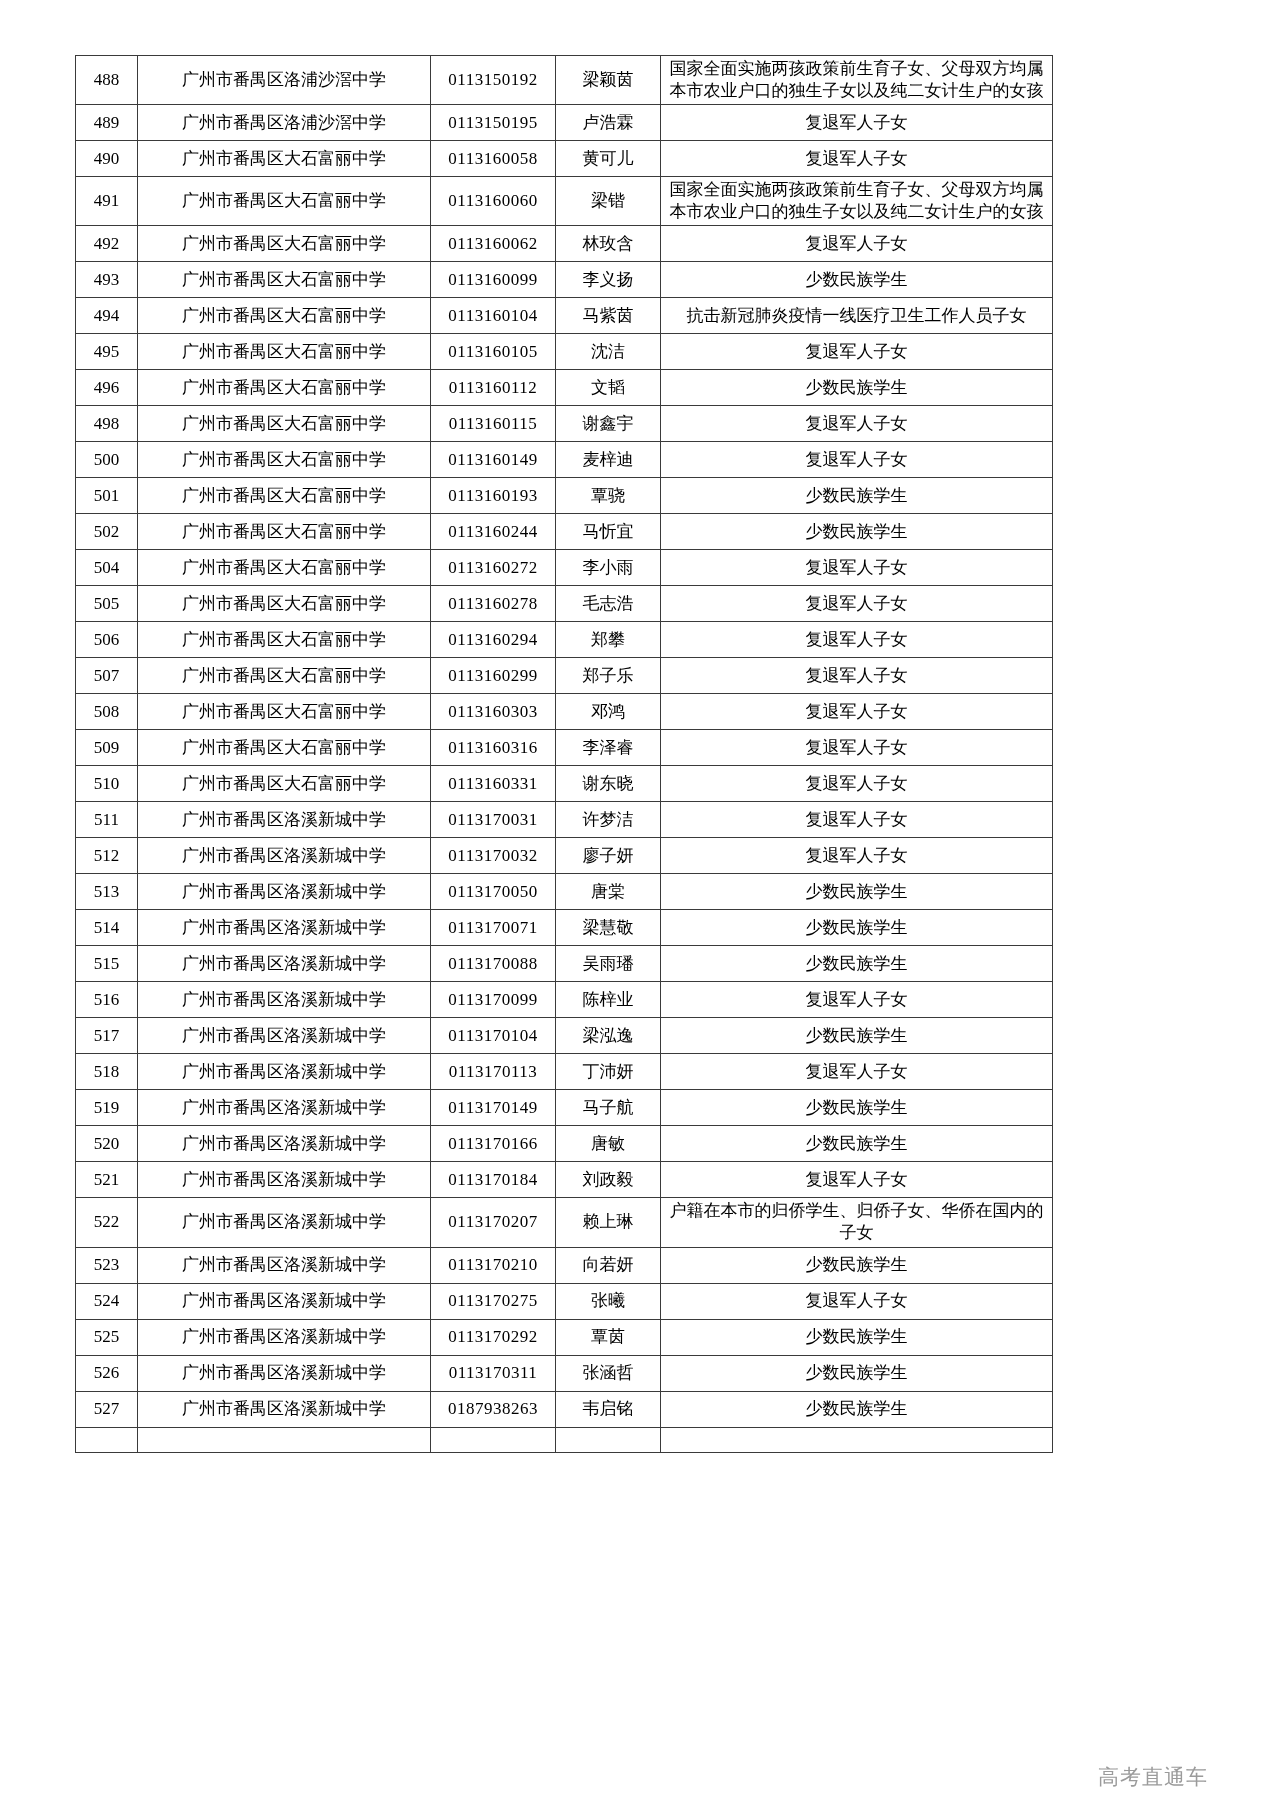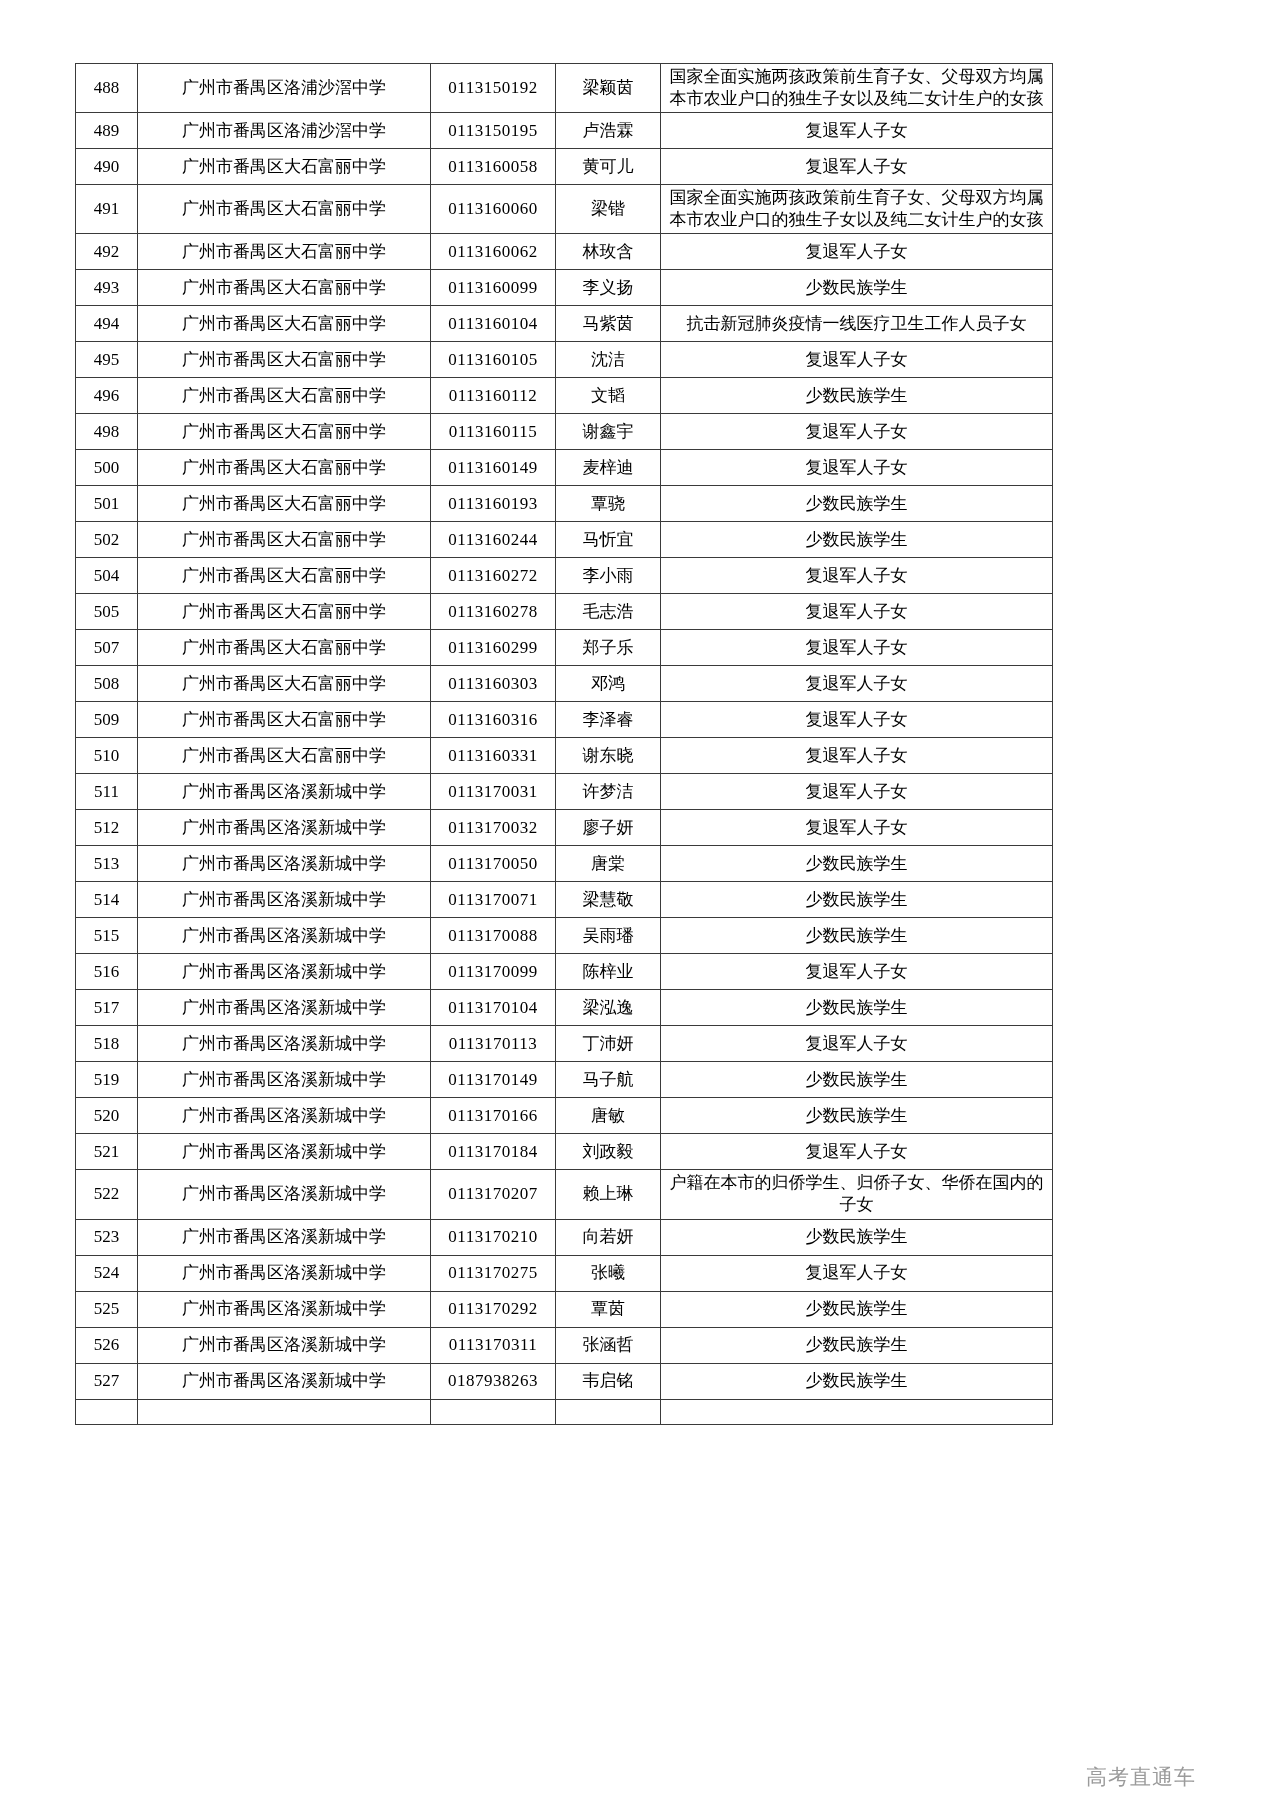--- a/index.html
+++ b/index.html
@@ -16,42 +16,41 @@
   }
   .page {
     position: absolute;
     top: 55px;
     left: 75px;
   }
   table.student-table {
     border-collapse: collapse;
     table-layout: fixed;
     width: 977px;
-    margin-top: 8px;
   }
   table.student-table td {
     border: 1px solid #3a3a3a;
     text-align: center;
     vertical-align: middle;
     font-size: 17px;
     line-height: 1.3;
     padding: 2px 5px;
     height: 31px;
     overflow: hidden;
     word-break: break-all;
   }
   td.col-no { font-size: 17px; }
   td.col-school { font-size: 17px; }
   td.col-exam_no { font-family: "Liberation Serif", serif; letter-spacing: 0.5px; }
   td.col-name { font-size: 17px; }
   td.col-category { font-size: 15.5px; line-height: 1.4; padding: 3px 8px; }
   tr.partial-row td { height: 20px; }
   .watermark {
     position: absolute;
-    right: 84px;
+    right: 72px;
     bottom: 20px;
     font-family: "Liberation Sans", sans-serif;
     font-size: 21px;
     color: #9b9b9b;
     letter-spacing: 1px;
   }
 </style>
 </head>
 <body>
 
@@ -165,20 +164,27 @@
           <td class="col-category">复退军人子女</td>
         </tr>
         <tr>
           <td class="col-no">505</td>
           <td class="col-school">广州市番禺区大石富丽中学</td>
           <td class="col-exam_no">0113160278</td>
           <td class="col-name">毛志浩</td>
           <td class="col-category">复退军人子女</td>
         </tr>
         <tr>
+          <td class="col-no">506</td>
+          <td class="col-school">广州市番禺区大石富丽中学</td>
+          <td class="col-exam_no">0113160294</td>
+          <td class="col-name">郑攀</td>
+          <td class="col-category">复退军人子女</td>
+        </tr>
+        <tr>
           <td class="col-no">507</td>
           <td class="col-school">广州市番禺区大石富丽中学</td>
           <td class="col-exam_no">0113160299</td>
           <td class="col-name">郑子乐</td>
           <td class="col-category">复退军人子女</td>
         </tr>
         <tr>
           <td class="col-no">508</td>
           <td class="col-school">广州市番禺区大石富丽中学</td>
           <td class="col-exam_no">0113160303</td>

